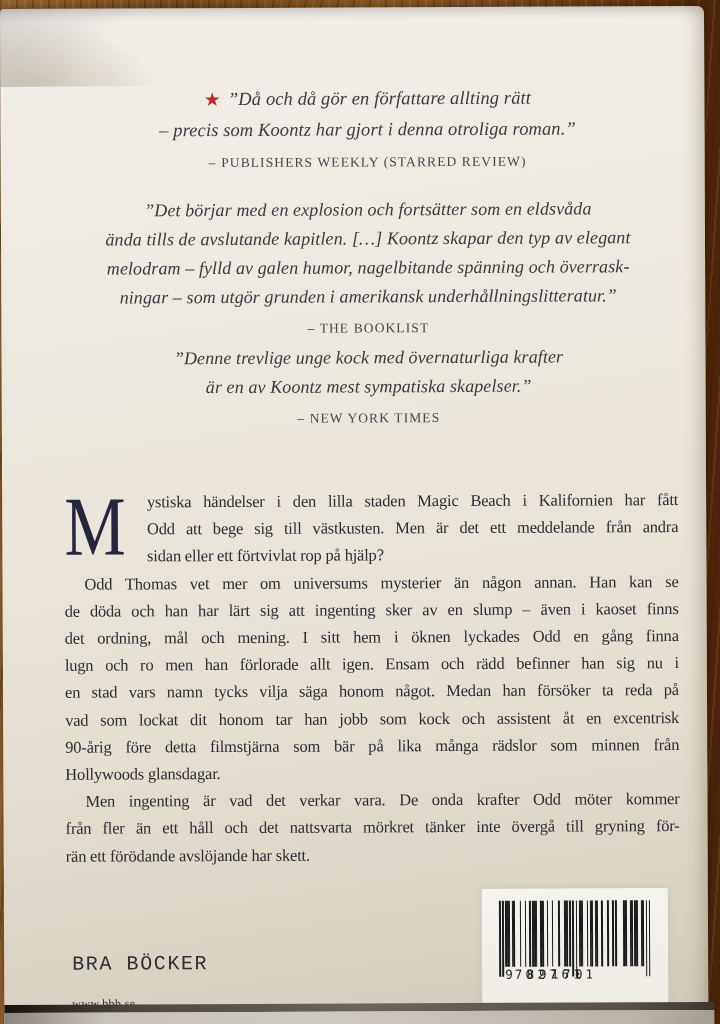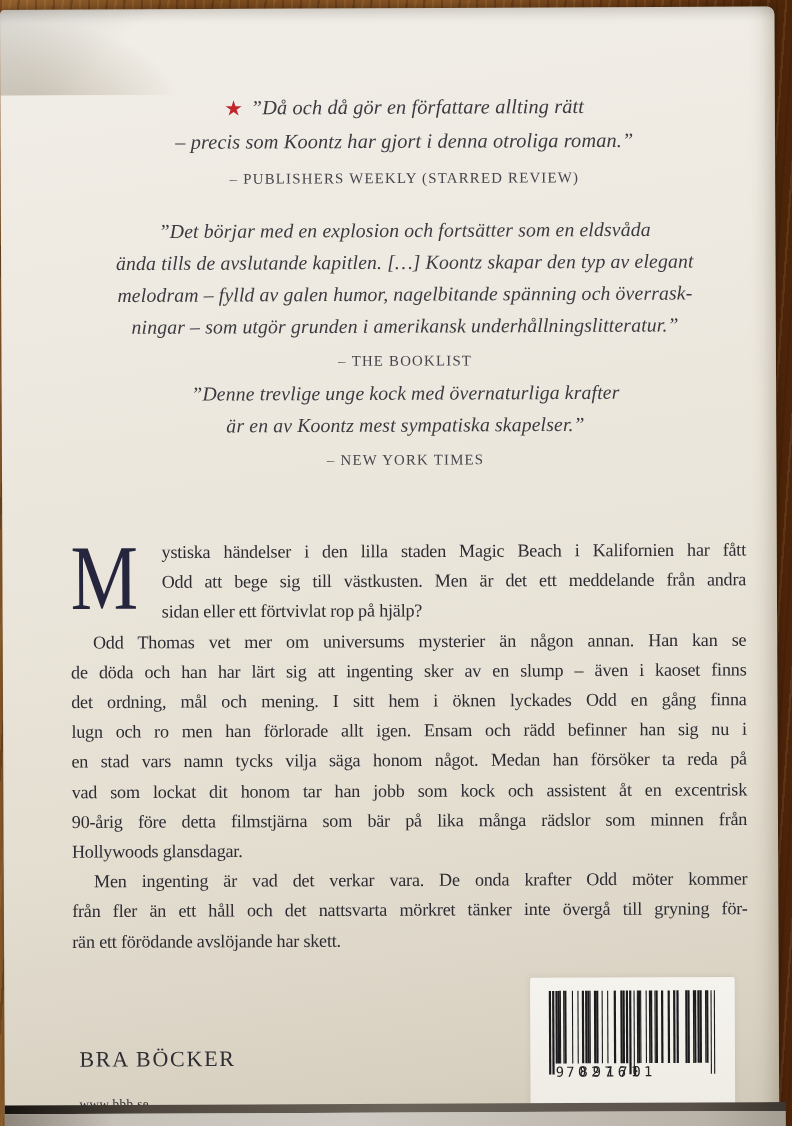--- a/index.html
+++ b/index.html
@@ -37,21 +37,21 @@
   }
   .syn-par{margin:0;}
   .syn-line{text-align:justify;text-align-last:justify;}
   .syn-line.last{text-align-last:left;}
   .syn-line.indent{text-indent:20px;}
   .dropcap{
     float:left;font-size:84px;line-height:66px;margin:5px 10px 0 0;
     color:#26253e;transform:scaleX(0.82);transform-origin:left;letter-spacing:-2px;
   }
   .publisher{position:absolute;left:68px;top:944px;color:#2f2e33;}
-  .pub-name{font-size:20px;letter-spacing:1.6px;}
+  .pub-name{font-size:20px;letter-spacing:1.6px;font-family:Liberation Mono, monospace;}
   .pub-web{font-size:12px;letter-spacing:0.4px;margin-top:21px;}
   .barcode-patch{
     position:absolute;left:478px;top:882px;width:186px;height:116px;
     background:linear-gradient(180deg,#f5f3ee,#efece5);border-radius:2px;
     box-shadow:0 0 6px rgba(120,110,90,0.18);
   }
   .bars{position:relative;margin:12px 0 0 17px;width:153px;height:78px;}
   .bars span{position:relative;display:inline-block;width:1.6px;height:66px;vertical-align:top;background:transparent;}
   .bars span.on{background:#1b1b1d;}
   .bars span.tall{height:76px;}

